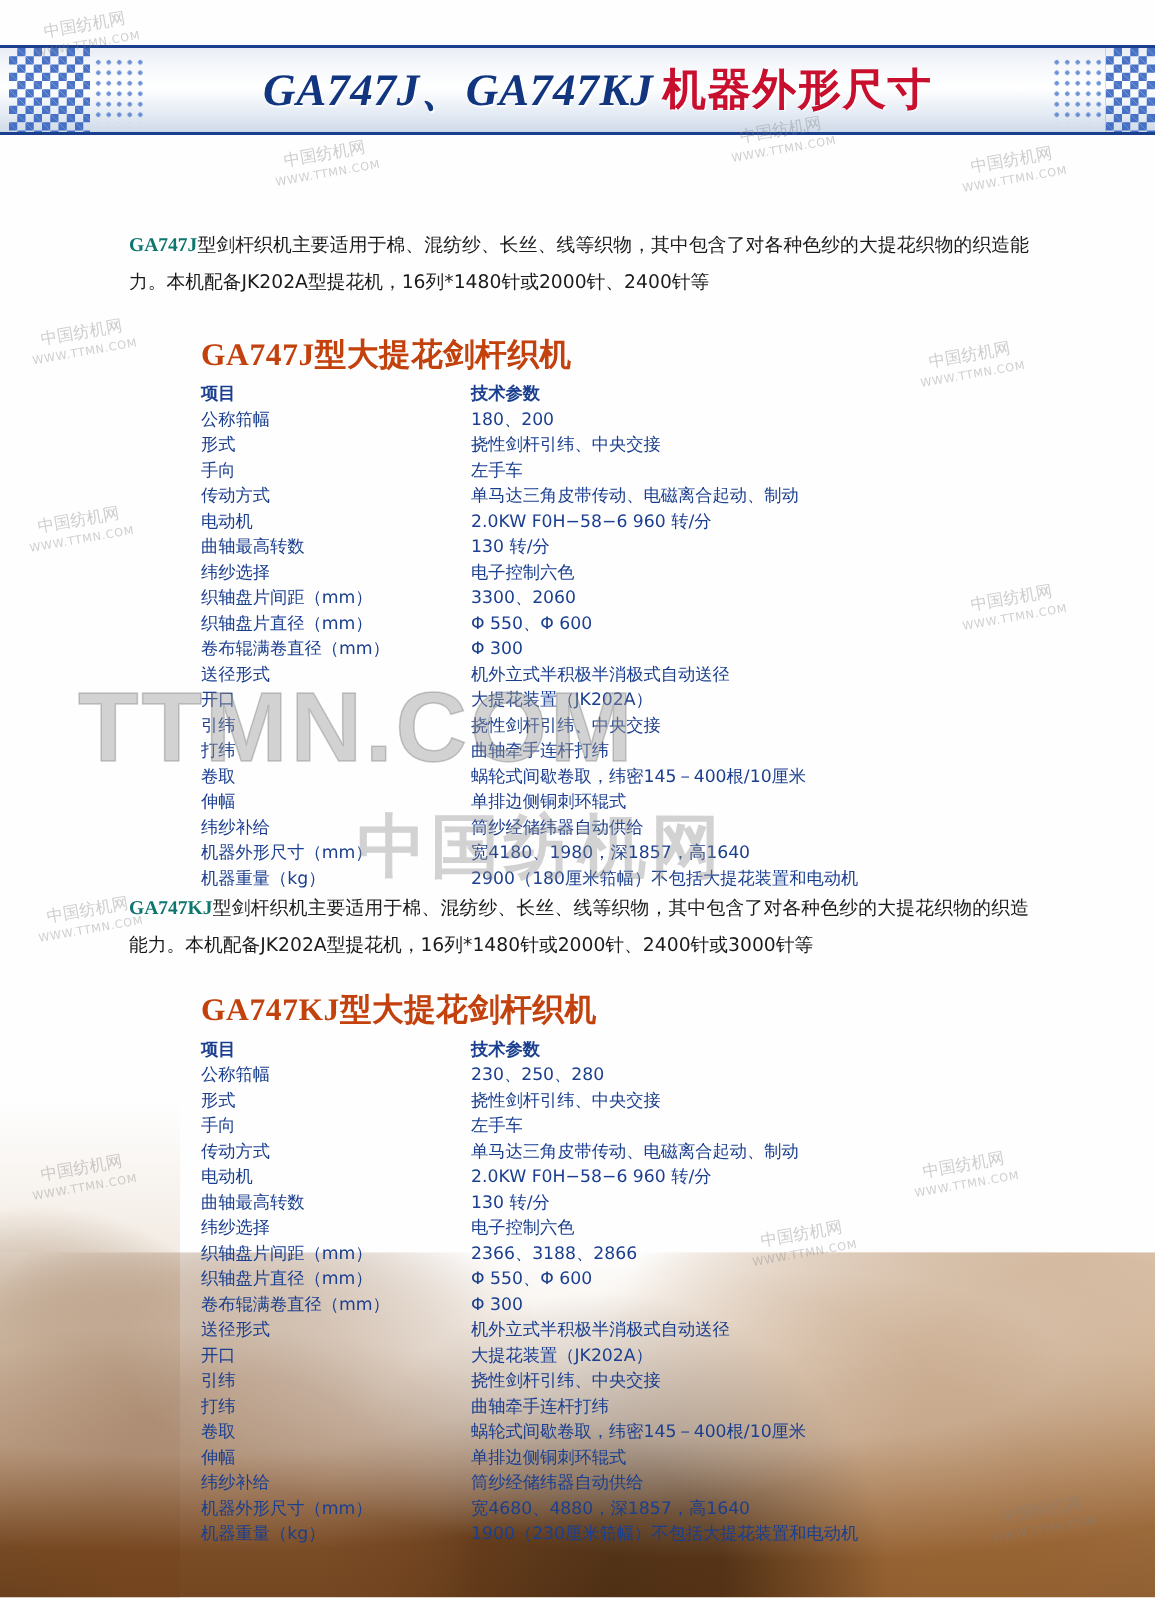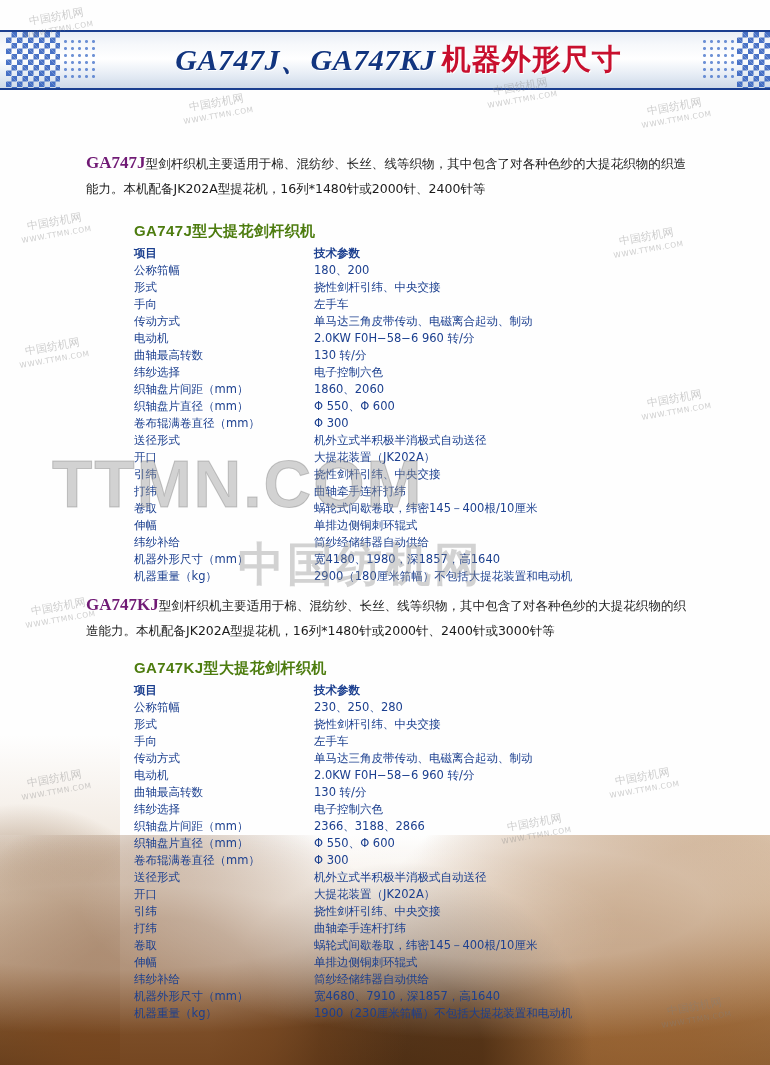--- a/index.html
+++ b/index.html
@@ -135,43 +135,43 @@
     z-index: 4;
     font-family: "DejaVu Sans", sans-serif;
     font-size: 12.5px;
     line-height: 25px;
     color: #1a1a1a;
     width: 600px;
     left: 86px;
     text-align: justify;
   }
   .para .hl {
-    color: #701a75;
+    color: #0f766e;
     font-weight: bold;
     font-family: "Liberation Serif", serif;
-    font-size: 17px;
+    font-size: 13px;
   }
   .para-1 { top: 150px; }
   .para-2 { top: 592px; }
 
   
   .spec {
     position: absolute;
     z-index: 4;
     left: 120px;
     width: 545px;
   }
   .spec-1 { top: 222px; }
   .spec-2 { top: 659px; }
 
   .spec-title {
-    font-family: Liberation Sans, sans-serif;
-    font-weight: bold;
-    font-size: 15px;
-    color: #4d7c0f;
+    font-family: Liberation Serif, serif;
+    font-weight: bold;
+    font-size: 21px;
+    color: #c2410c;
     margin-left: 14px;
     margin-bottom: 4px;
     letter-spacing: 0.4px;
   }
   .spec-table {
     width: 100%;
     border-collapse: collapse;
     font-family: "DejaVu Sans", sans-serif;
     font-size: 11.5px;
     color: #1b3f8f;
@@ -289,21 +289,21 @@
         <tr>
             <td class="k">曲轴最高转数</td>
             <td class="v">130 转/分</td>
           </tr>
         <tr>
             <td class="k">纬纱选择</td>
             <td class="v">电子控制六色</td>
           </tr>
         <tr>
             <td class="k">织轴盘片间距（mm）</td>
-            <td class="v">1860、2060</td>
+            <td class="v">3300、2060</td>
           </tr>
         <tr>
             <td class="k">织轴盘片直径（mm）</td>
             <td class="v">Φ 550、Φ 600</td>
           </tr>
         <tr>
             <td class="k">卷布辊满卷直径（mm）</td>
             <td class="v">Φ 300</td>
           </tr>
         <tr>
@@ -421,21 +421,21 @@
         <tr>
             <td class="k">伸幅</td>
             <td class="v">单排边侧铜刺环辊式</td>
           </tr>
         <tr>
             <td class="k">纬纱补给</td>
             <td class="v">筒纱经储纬器自动供给</td>
           </tr>
         <tr>
             <td class="k">机器外形尺寸（mm）</td>
-            <td class="v">宽4680、7910，深1857，高1640</td>
+            <td class="v">宽4680、4880，深1857，高1640</td>
           </tr>
         <tr>
             <td class="k">机器重量（kg）</td>
             <td class="v">1900（230厘米筘幅）不包括大提花装置和电动机</td>
           </tr>
       </tbody>
     </table>
   </div>
 
   <div class="wm wm-small" style="left:22px; top:10px;">

